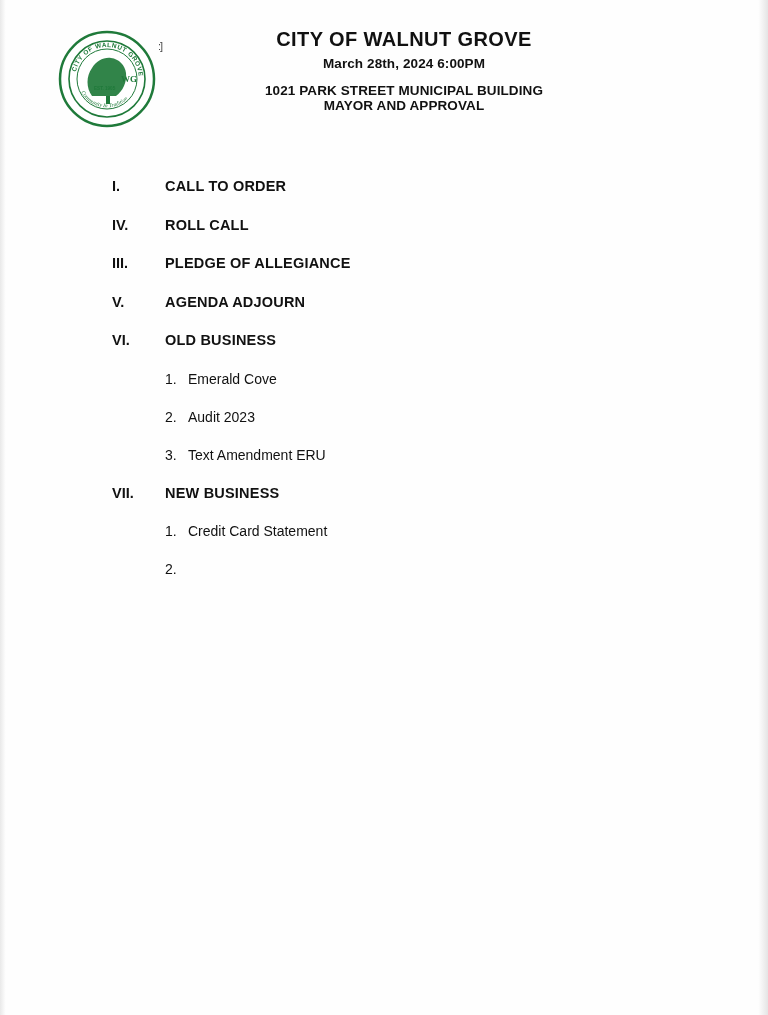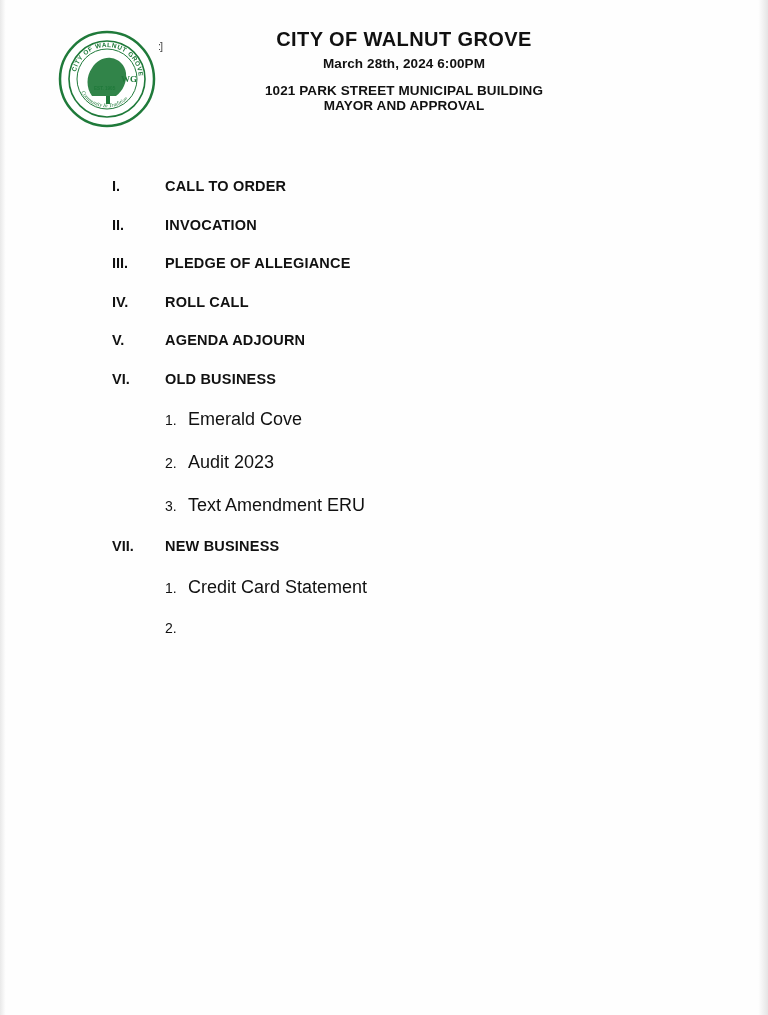--- a/index.html
+++ b/index.html
@@ -123,21 +123,21 @@
     margin-bottom: 22px;
     padding-left: 165px;
   }
   .sub-num {
     width: 23px;
     flex: 0 0 23px;
     font-size: 14px;
     color: #111;
   }
   .sub-label {
-    font-size: 18px;
+    font-size: 14px;
     color: #111;
   }
 </style>
 </head>
 <body>
 
 <div class="page">
 
   <div class="header">
 
@@ -174,36 +174,32 @@
     </div>
   </div>
 
   <div class="agenda">
 
     <div class="agenda-row">
       <div class="numeral">I.</div>
       <div class="item-label">CALL TO ORDER</div>
     </div>
 
-    <div class="agenda-row">
-      <div class="numeral">II.</div>
-      <div class="item-label">INVOCATION</div>
+
+    <div class="agenda-row">
+      <div class="numeral">IV.</div>
+      <div class="item-label">ROLL CALL</div>
     </div>
 
     <div class="agenda-row">
       <div class="numeral">III.</div>
       <div class="item-label">PLEDGE OF ALLEGIANCE</div>
     </div>
 
     <div class="agenda-row">
-      <div class="numeral">IV.</div>
-      <div class="item-label">ROLL CALL</div>
-    </div>
-
-    <div class="agenda-row">
       <div class="numeral">V.</div>
       <div class="item-label">AGENDA ADJOURN</div>
     </div>
 
     <div class="agenda-row">
       <div class="numeral">VI.</div>
       <div class="item-label">OLD BUSINESS</div>
     </div>
     <div class="sub-row">
       <div class="sub-num">1.</div>

